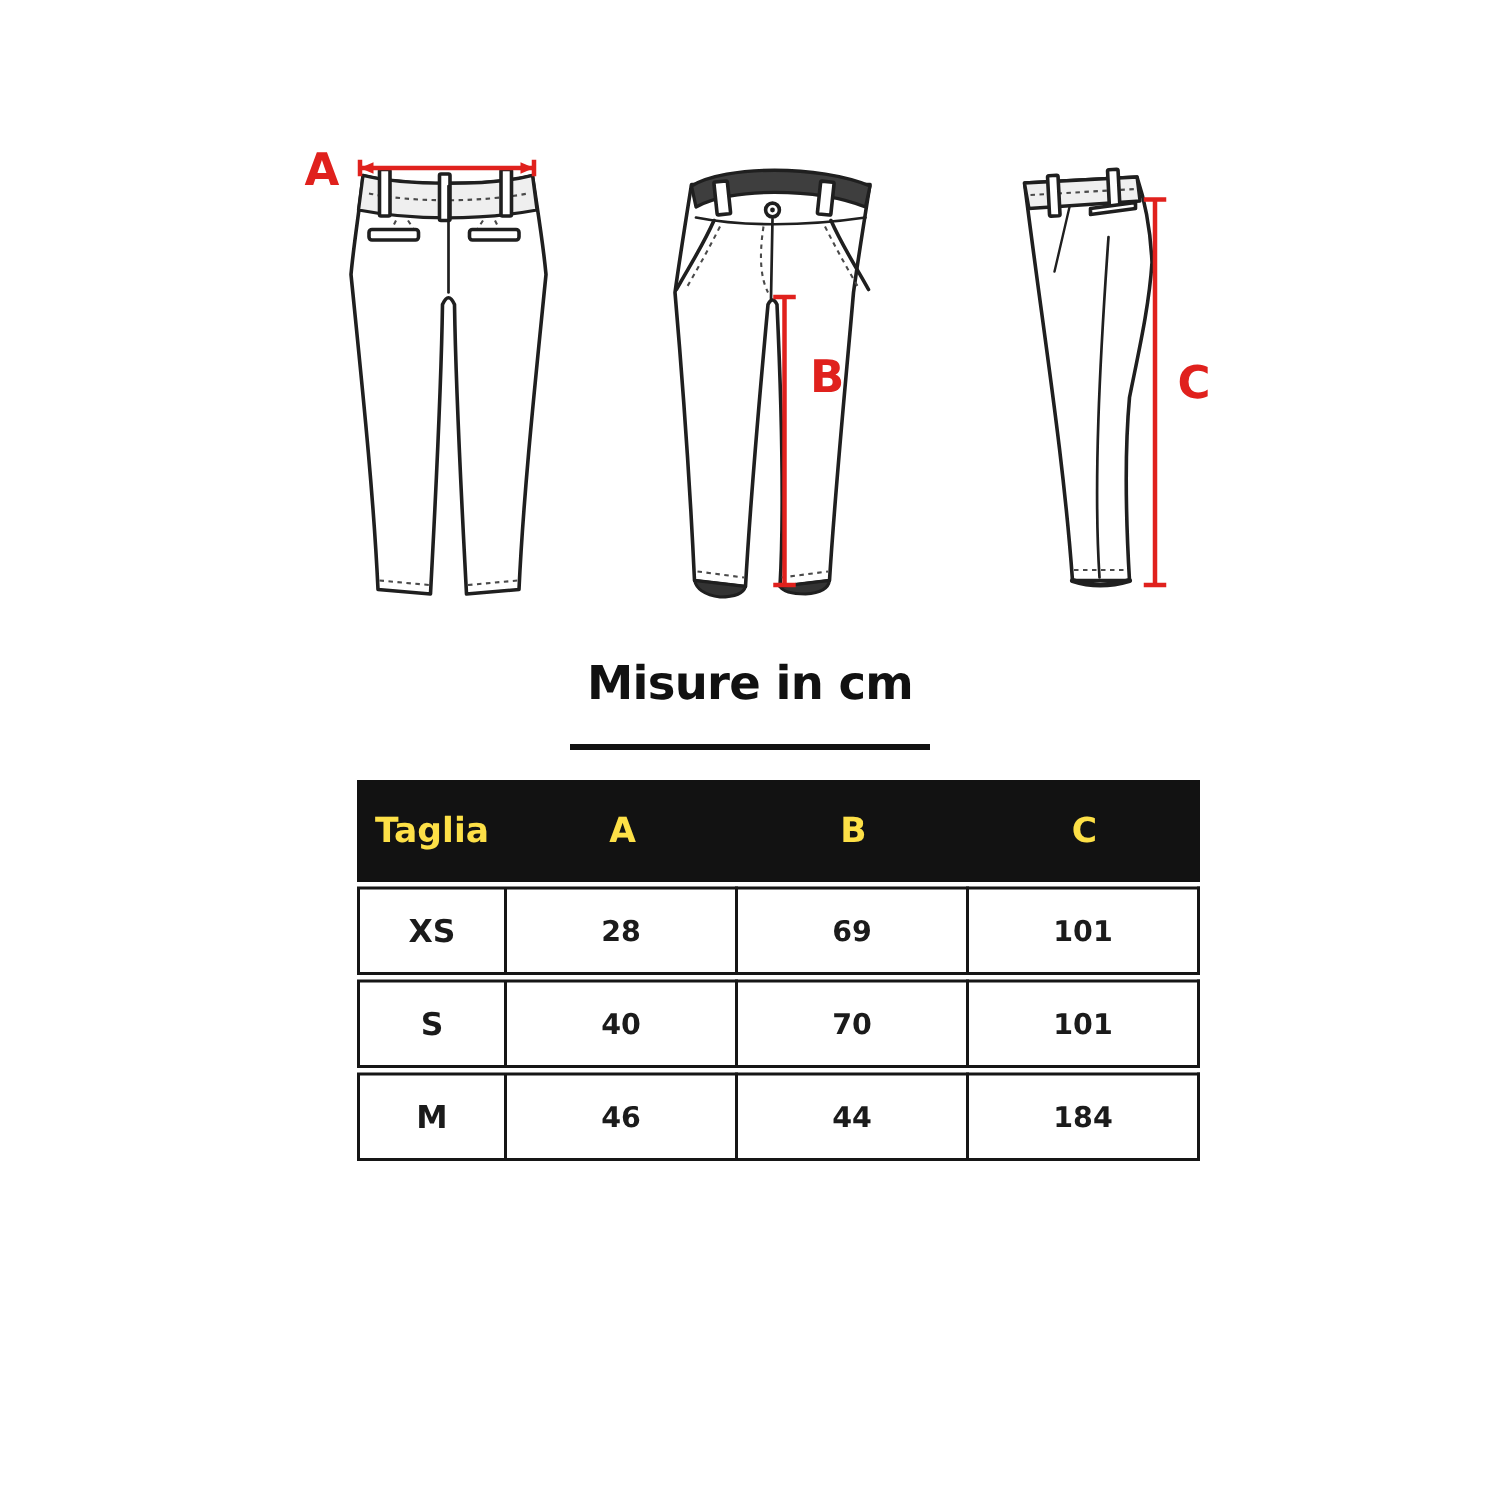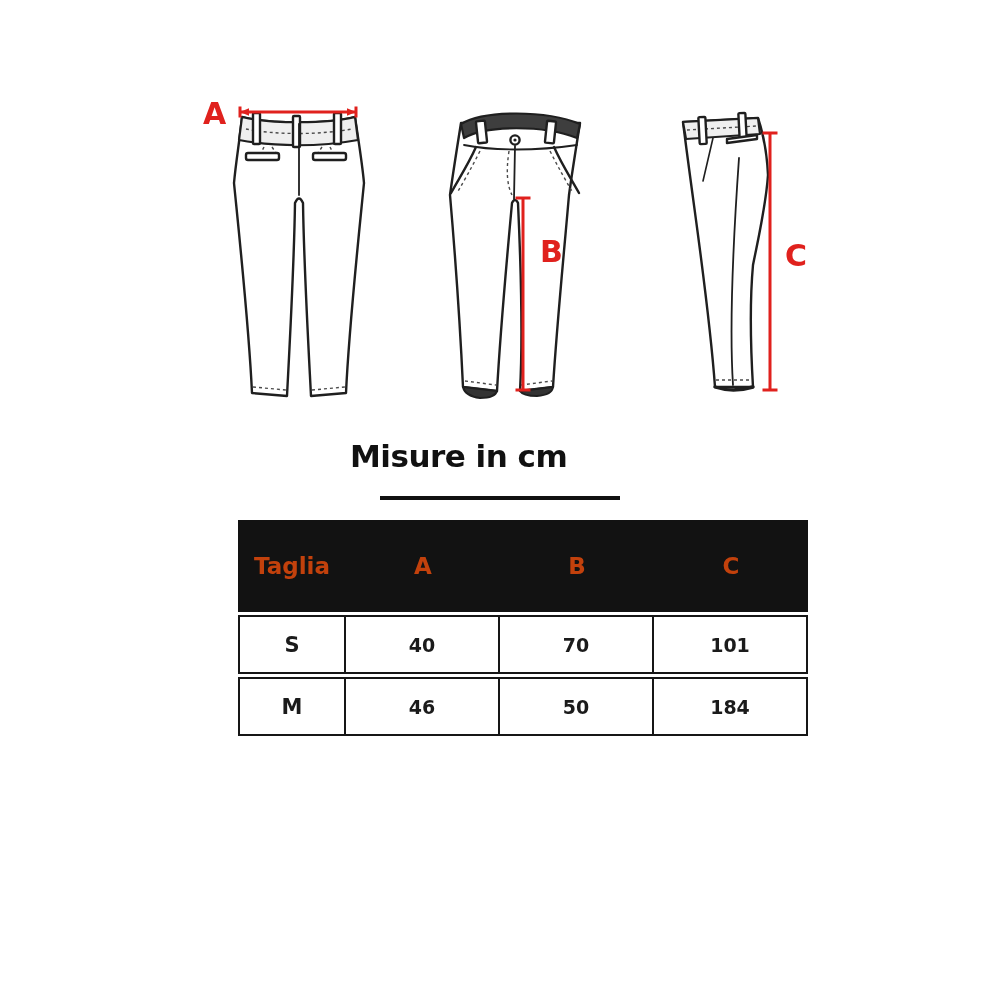--- a/index.html
+++ b/index.html
@@ -12,33 +12,33 @@
     width:1000px;height:1000px;position:relative;background:#ffffff;
     font-family:"DejaVu Sans","Liberation Sans",sans-serif;color:#1b1b1b;
     overflow:hidden;
   }
   .fig-svg{position:absolute;}
   .measure-label{
     position:absolute;color:var(--accent);font-weight:bold;
     font-size:30px;line-height:1;letter-spacing:0;
   }
   .page-title{
-    position:absolute;left:350px;top:438px;width:300px;
+    position:absolute;left:350px;top:438px;width:300px;text-align:center;
     font-size:31px;font-weight:bold;color:#111;letter-spacing:-0.5px;
   }
   .title-underline{
     position:absolute;left:380px;top:496px;width:240px;height:4px;background:#111;
   }
   table.size-table{
     position:absolute;left:238px;top:517px;
     border-collapse:separate;border-spacing:0 3px;table-layout:fixed;
   }
   .size-table th{
-    background:var(--header-bg);color:#c2410c;font-size:23px;font-weight:bold;
-    height:60px;padding:16px;text-align:center;border:none;
+    background:var(--header-bg);color:#fde047;font-size:23px;font-weight:bold;
+    height:60px;padding:4px;text-align:center;border:none;
   }
   .size-table td{
     background:#ffffff;border:2px solid #161616;border-left:none;
     height:55px;padding:0;text-align:center;font-weight:bold;font-size:19px;
   }
   .size-table td:first-child{border-left:2px solid #161616;font-size:21px;}
   .col-size{width:100px;}
   .col-meas{width:154px;}
   
   .ink{stroke:var(--ink);fill:none;stroke-width:2.4;stroke-linecap:round;stroke-linejoin:round;}
@@ -192,25 +192,31 @@
   <thead>
     <tr>
       <th>Taglia</th>
       <th>A</th>
       <th>B</th>
       <th>C</th>
     </tr>
   </thead>
   <tbody>
     <tr>
+      <td>XS</td>
+      <td>28</td>
+      <td>69</td>
+      <td>101</td>
+    </tr>
+    <tr>
       <td>S</td>
       <td>40</td>
       <td>70</td>
       <td>101</td>
     </tr>
     <tr>
       <td>M</td>
       <td>46</td>
-      <td>50</td>
+      <td>44</td>
       <td>184</td>
     </tr>
   </tbody>
 </table>
 
 </body></html>

